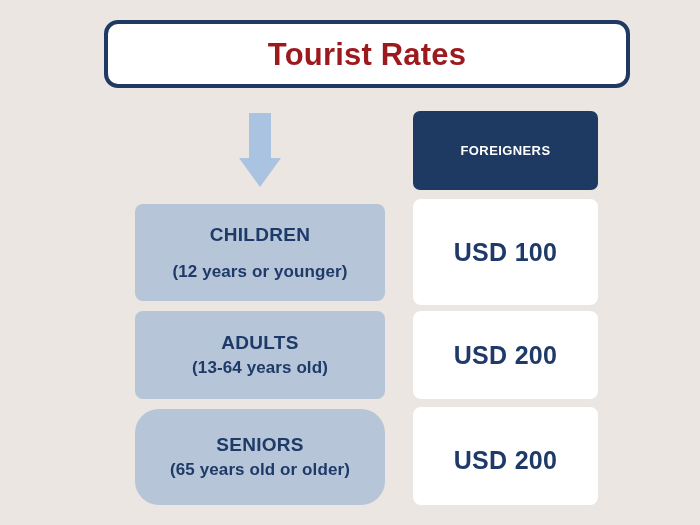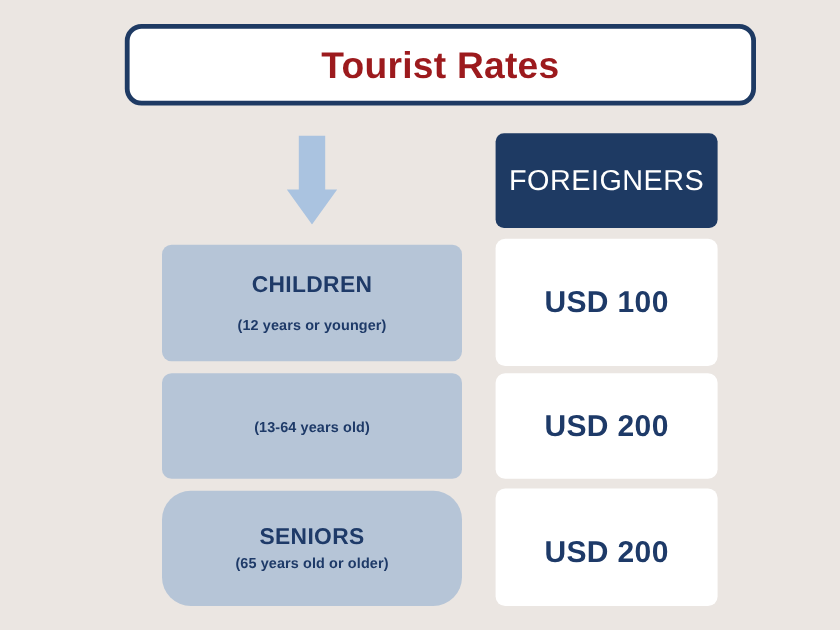--- a/index.html
+++ b/index.html
@@ -62,22 +62,22 @@
     width: 185px;
     height: 79px;
     background: #1e3a63;
     border-radius: 7px;
     display: flex;
     align-items: center;
     justify-content: center;
   }
   #foreigners-header .hdr-label {
     color: #ffffff;
-    font-size: 24px;
-    font-weight: normal;
+    font-size: 13px;
+    font-weight: bold;
     letter-spacing: 0.4px;
   }
 
   
   .cat-cell {
     position: absolute;
     left: 107px;
     width: 250px;
     background: #b6c5d7;
     border-radius: 8px;
@@ -88,21 +88,21 @@
     color: #1e3a68;
     text-align: center;
   }
   .cat-title {
     font-size: 19px;
     font-weight: bold;
     letter-spacing: 0.3px;
     line-height: 1.15;
   }
   .cat-sub {
-    font-size: 12px;
+    font-size: 17px;
     font-weight: bold;
     letter-spacing: 0.1px;
     line-height: 1.15;
     margin-top: 4px;
   }
 
   
   .price-cell {
     position: absolute;
     left: 385px;
@@ -153,20 +153,21 @@
 
   <div class="cat-cell row-0">
     <span class="cat-title">CHILDREN</span>
     <span class="cat-sub">(12 years or younger)</span>
   </div>
   <div class="price-cell price-row-0">
     <span class="price-text">USD 100</span>
   </div>
 
   <div class="cat-cell row-1">
+    <span class="cat-title">ADULTS</span>
     <span class="cat-sub">(13-64 years old)</span>
   </div>
   <div class="price-cell price-row-1">
     <span class="price-text">USD 200</span>
   </div>
 
   <div class="cat-cell row-2">
     <span class="cat-title">SENIORS</span>
     <span class="cat-sub">(65 years old or older)</span>
   </div>

